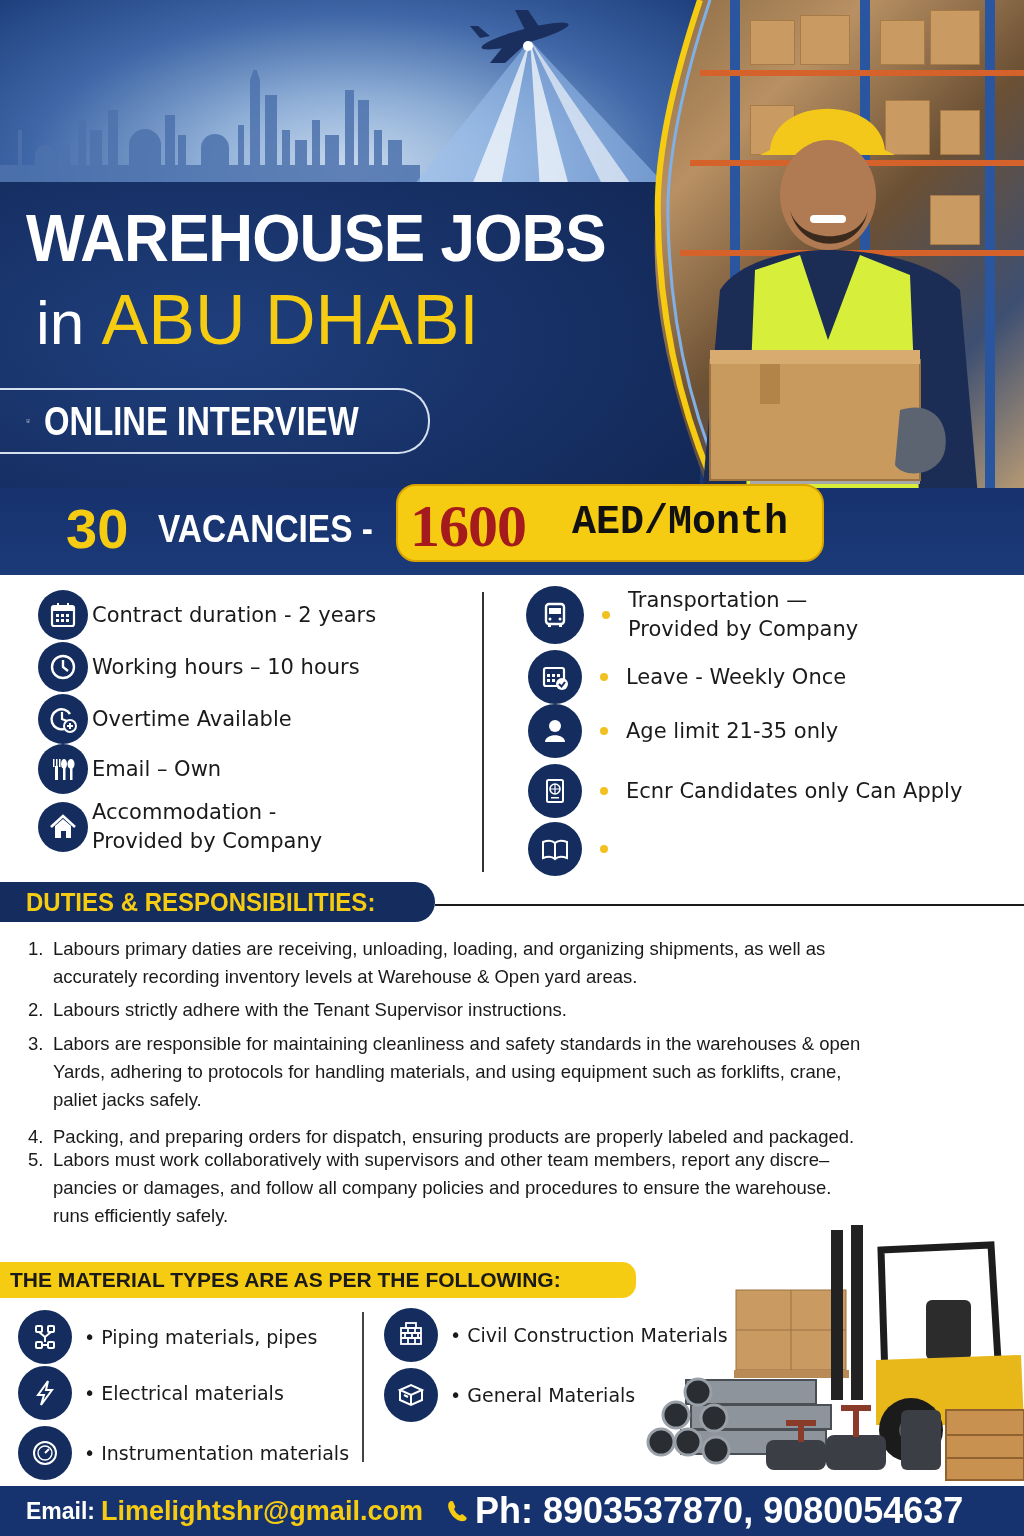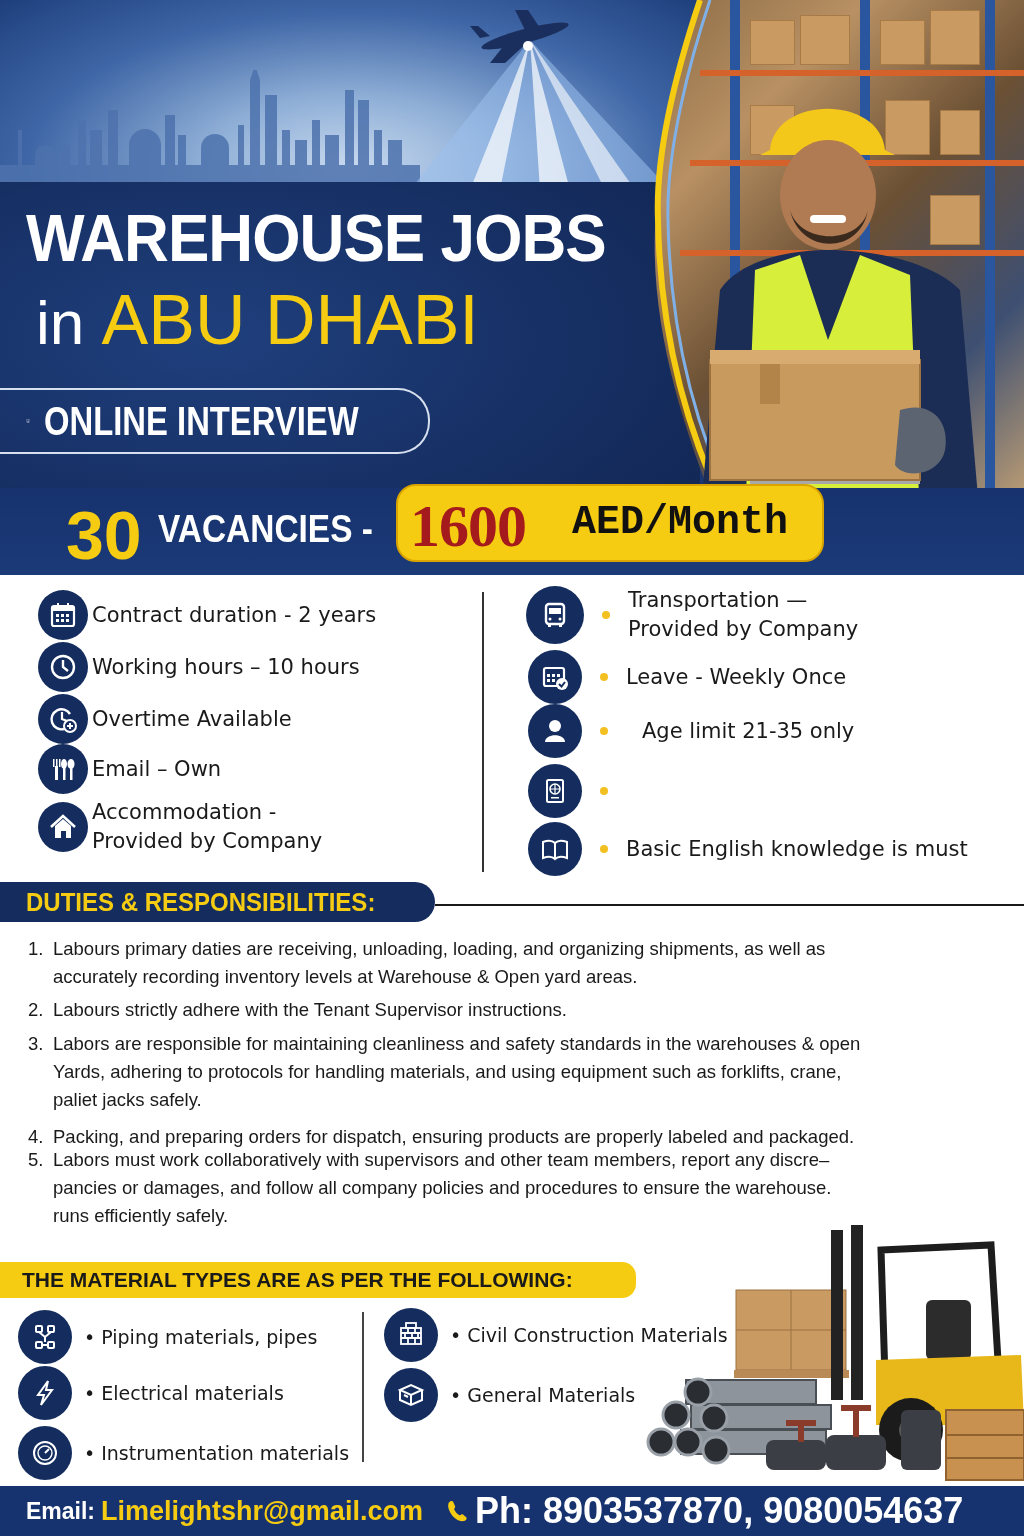--- a/index.html
+++ b/index.html
@@ -33,21 +33,21 @@
 
     .interview { position: absolute; left: 0; top: 388px; width: 430px; height: 66px;
       border: 2px solid #d7e0ef; border-left: none; border-radius: 0 32px 32px 0;
       display: flex; align-items: center; padding-left: 26px; }
     .interview-label { font-family: "Liberation Sans", sans-serif; font-weight: 700; font-size: 40px;
       color: #ffffff; margin-left: 14px; transform: scaleX(0.82); transform-origin: left; white-space: nowrap; }
 
     .vac-strip { position: absolute; left: 0; top: 488px; width: 1024px; height: 87px;
       background: linear-gradient(180deg, #17326e 0%, #1b3a78 100%); }
     .vac-num { position: absolute; left: 66px; top: 496px; font-family: "Liberation Sans", sans-serif;
-      font-weight: 700; font-size: 68px; color: #f6cc12; }
+      font-weight: 700; font-size: 56px; color: #f6cc12; }
     .vac-label { position: absolute; left: 158px; top: 508px; font-family: "Liberation Sans", sans-serif;
       font-weight: 700; font-size: 38px; color: #ffffff; transform: scaleX(0.88); transform-origin: left; white-space: nowrap; }
     .salary-pill { position: absolute; left: 396px; top: 484px; width: 428px; height: 78px;
       background: #f6cc12; border-radius: 20px; border: 2px solid #d9a400; }
     .salary-num { position: absolute; left: 410px; top: 492px; font-family: Liberation Serif, serif;
       font-weight: 700; font-size: 60px; color: #a51a1d; letter-spacing: -1px; }
     .salary-unit { position: absolute; left: 572px; top: 500px; font-family: Liberation Mono, monospace;
       font-weight: 700; font-size: 40px; color: #111111; text-align: right; }
 
     
@@ -66,21 +66,21 @@
     .duties-head span { font-family: "Liberation Sans", sans-serif; font-weight: 700; font-size: 25px; color: #f6cc12;
       transform: scaleX(0.96); transform-origin: left; white-space: nowrap; }
     .duties-rule { position: absolute; left: 435px; top: 904px; width: 589px; height: 2px; background: #1a1a1a; }
     .duty { position: absolute; left: 28px; font-family: "Liberation Sans", sans-serif; font-size: 18.5px; color: #1a1a1a;
       line-height: 28px; width: 940px; }
     .duty .n { display: inline-block; width: 25px; }
     .duty .c { display: inline-block; vertical-align: top; width: 910px; }
 
     
     .mat-head { position: absolute; left: 0; top: 1262px; width: 636px; height: 36px; background: #f6cc12;
-      border-radius: 0 14px 14px 0; display: flex; align-items: center; padding-left: 22px; }
+      border-radius: 0 14px 14px 0; display: flex; align-items: center; padding-left: 10px; }
     .mat-head span { font-family: "Liberation Sans", sans-serif; font-weight: 700; font-size: 21px; color: #1a1a1a; white-space: nowrap; }
     .mat-divider { position: absolute; left: 362px; top: 1312px; width: 2px; height: 150px; background: #444; }
     .m-item { position: absolute; display: flex; align-items: center; }
     .m-item .ic { width: 54px; height: 54px; }
     .m-text { font-family: "DejaVu Sans", sans-serif; font-size: 19px; color: #1a1a1a; margin-left: 12px; white-space: nowrap; }
     .m-text::before { content: "\2022"; margin-right: 6px; }
 
     .equip { position: absolute; left: 636px; top: 1210px; width: 388px; height: 275px; }
 
     
@@ -323,42 +323,42 @@
   <span class="b-text" style="margin-left:0">Leave - Weekly Once</span>
 </div>
 <div class="b-item" style="left:528px;top:704px">
   <div class="ic" style="width:54px;height:54px">
     <svg viewBox="0 0 30 30">
         <circle cx="15" cy="10" r="6" fill="#fff"></circle>
         <path d="M5 26 C 5 17, 25 17, 25 26 Z" fill="#fff"></path>
       </svg>
   </div>
   <span class="dot"></span>
-  <span class="b-text" style="margin-left:16px">Age limit 21-35 only</span>
+  <span class="b-text" style="margin-left:0">Age limit 21-35 only</span>
 </div>
 <div class="b-item" style="left:528px;top:764px">
   <div class="ic" style="width:54px;height:54px">
     <svg viewBox="0 0 30 30">
         <rect x="7" y="4" width="16" height="22" rx="1.5" fill="none" stroke="#fff" stroke-width="2"></rect>
         <circle cx="15" cy="13" r="5" fill="none" stroke="#fff" stroke-width="1.6"></circle>
         <path d="M10 13 H20 M15 8 V18" stroke="#fff" stroke-width="1.2"></path>
         <rect x="11" y="21" width="8" height="1.5" fill="#fff"></rect>
       </svg>
   </div>
   <span class="dot"></span>
+  <span class="b-text" style="margin-left:0">Ecnr Candidates only Can Apply</span>
 </div>
 <div class="b-item" style="left:528px;top:822px">
   <div class="ic" style="width:54px;height:54px">
     <svg viewBox="0 0 30 30">
         <path d="M3 8 C 8 6, 12 6, 15 9 C 18 6, 22 6, 27 8 L 27 24 C 22 22, 18 22, 15 25 C 12 22, 8 22, 3 24 Z" fill="none" stroke="#fff" stroke-width="2"></path>
         <path d="M15 9 V25" stroke="#fff" stroke-width="2"></path>
       </svg>
   </div>
   <span class="dot"></span>
-  <span class="b-text" style="margin-left:0">Basic English knowledge is must</span>
 </div>
 
 <div class="duties-head">
   <span>DUTIES &amp; RESPONSIBILITIES:</span>
 </div>
 <div class="duties-rule"></div>
 
 <div class="duty" style="top:935px">
   <span class="n">1.</span><span class="c"><span>Labours primary daties are receiving, unloading, loading, and organizing shipments, as well as</span><br><span>accurately recording inventory levels at Warehouse &amp; Open yard areas.</span></span>
 </div>

